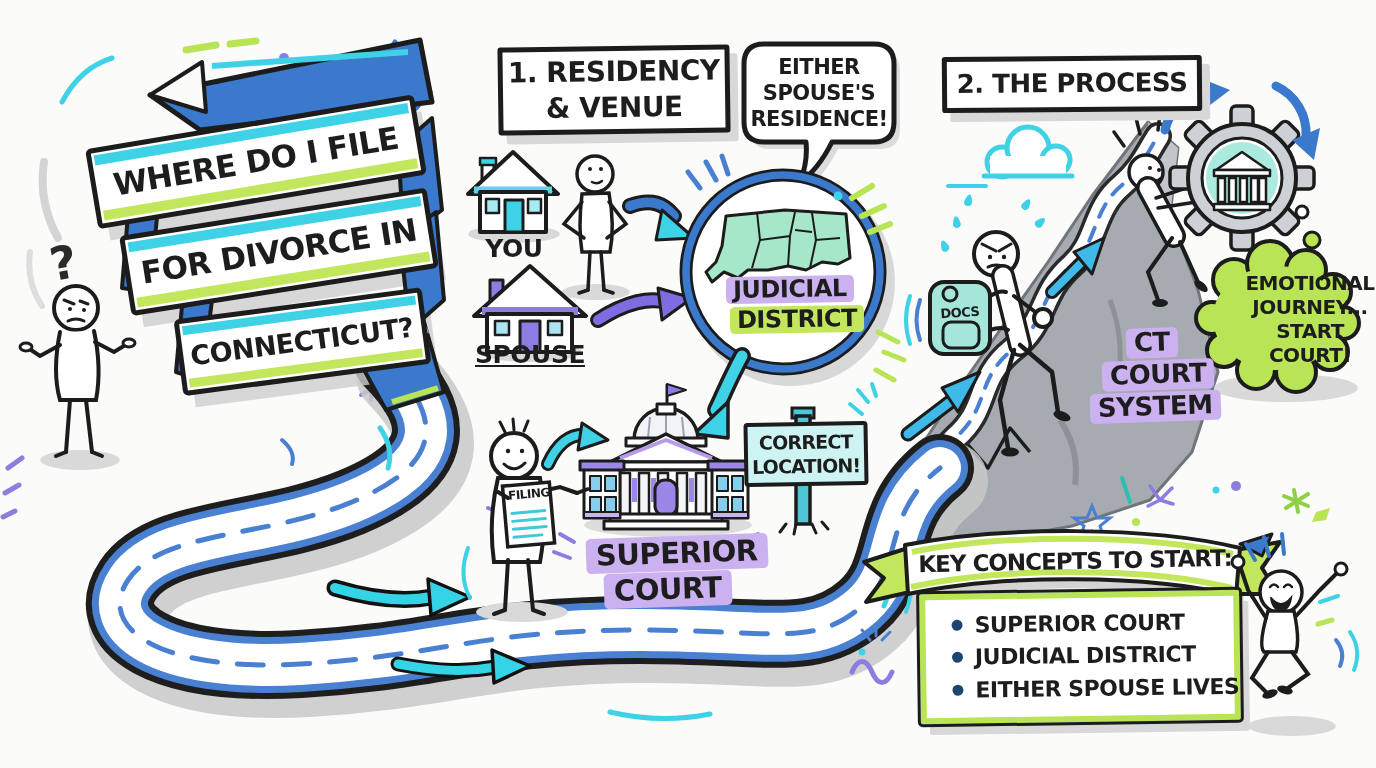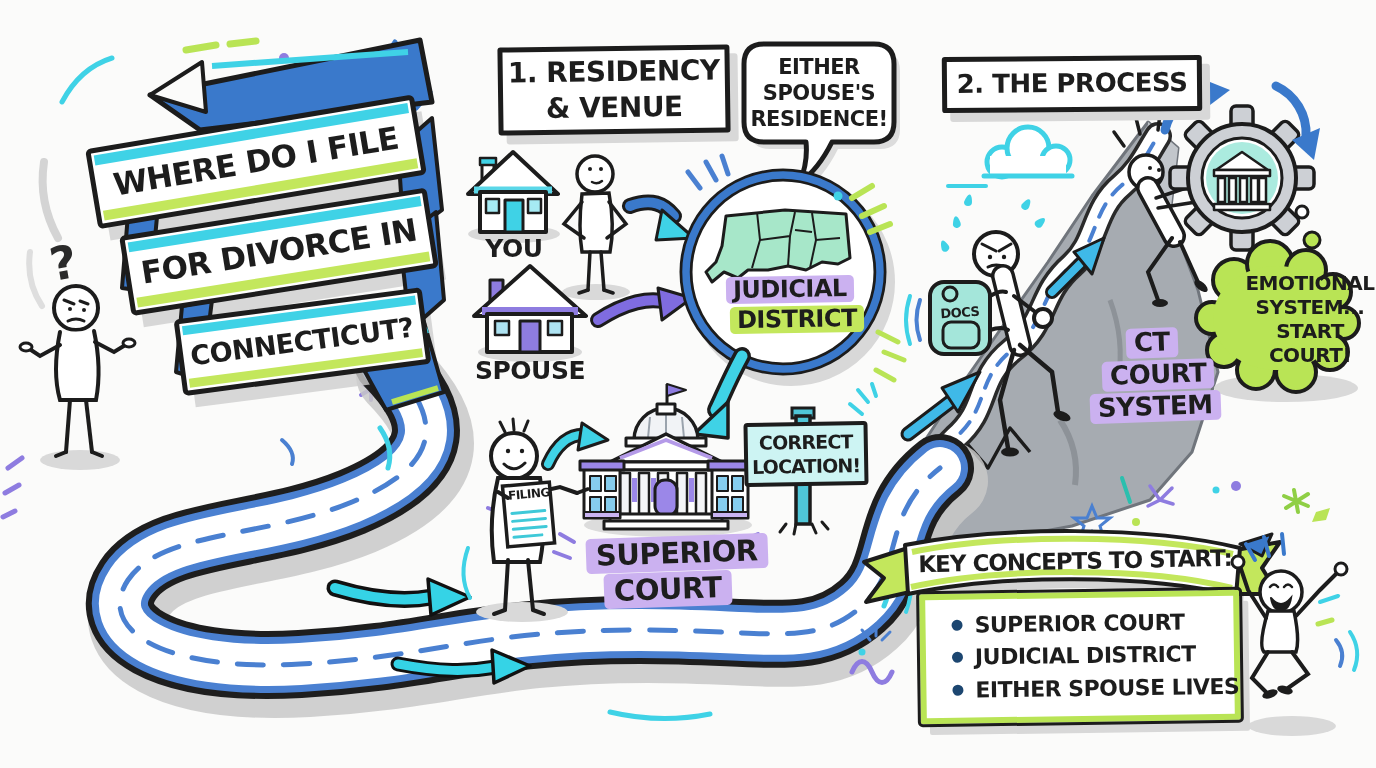--- a/index.html
+++ b/index.html
@@ -561,21 +561,21 @@
 
 <div class="abs ctr txt bubble-txt" style="left:744px;top:50px;width:150px;height:86px;">
   <div>
     <div>EITHER</div>
     <div>SPOUSE'S</div>
     <div>RESIDENCE!</div>
   </div>
 </div>
 
 <div class="abs ctr txt label" style="left:482px;top:234px;width:64px;height:30px;text-align:center;">YOU</div>
-<div class="abs ctr txt label" style="left:480px;top:356px;width:100px;height:30px;">SPOUSE</div>
+<div class="abs ctr txt label" style="left:480px;top:340px;width:100px;height:30px;text-decoration:underline;">SPOUSE</div>
 
 <div class="abs ctr txt hl-map pill purple" style="left:726px;top:276px;height:27px;transform:rotate(-1deg);">JUDICIAL</div>
 <div class="abs ctr txt hl-map pill lime" style="left:730px;top:306px;height:27px;transform:rotate(-1deg);">DISTRICT</div>
 
 <div class="abs hbox ctr" style="left:942px;top:56px;width:250px;height:46px;transform:rotate(-0.5deg);">
   <div class="txt" style="font-size:26px;">2. THE PROCESS</div>
 </div>
 
 <div class="abs ctr sign-board" style="left:744px;top:422px;width:116px;height:56px;transform:rotate(-1deg);">
   <div class="txt sign-txt">
@@ -591,21 +591,21 @@
 
 <div class="abs ctr txt docs" style="left:936px;top:306px;width:48px;transform:rotate(-4deg);">DOCS</div>
 
 <div class="abs ctr txt sys-l pill purple" style="left:1126px;top:328px;height:30px;transform:rotate(-2deg);">CT</div>
 <div class="abs ctr txt sys-l pill purple" style="left:1102px;top:360px;height:30px;transform:rotate(-2deg);">COURT</div>
 <div class="abs ctr txt sys-l pill purple" style="left:1090px;top:392px;height:30px;transform:rotate(-2deg);">SYSTEM</div>
 
 <div class="abs ctr txt cloud-txt" style="left:1212px;top:268px;width:132px;height:102px;margin-left:32px;">
   <div>
     <div>EMOTIONAL</div>
-    <div>SYSTEM...</div>
+    <div>JOURNEY...</div>
     <div>START</div>
     <div>COURT!</div>
   </div>
 </div>
 
 <div class="abs ctr txt kc-head" style="left:916px;top:538px;width:318px;height:46px;transform:rotate(-1.2deg);">KEY CONCEPTS TO START:</div>
 
 <div class="abs kc-box" style="left:920px;top:592px;width:308px;height:112px;transform:rotate(-0.8deg);padding-top:6px;">
   <div class="kc-row">
     <span class="kc-dot"></span>

